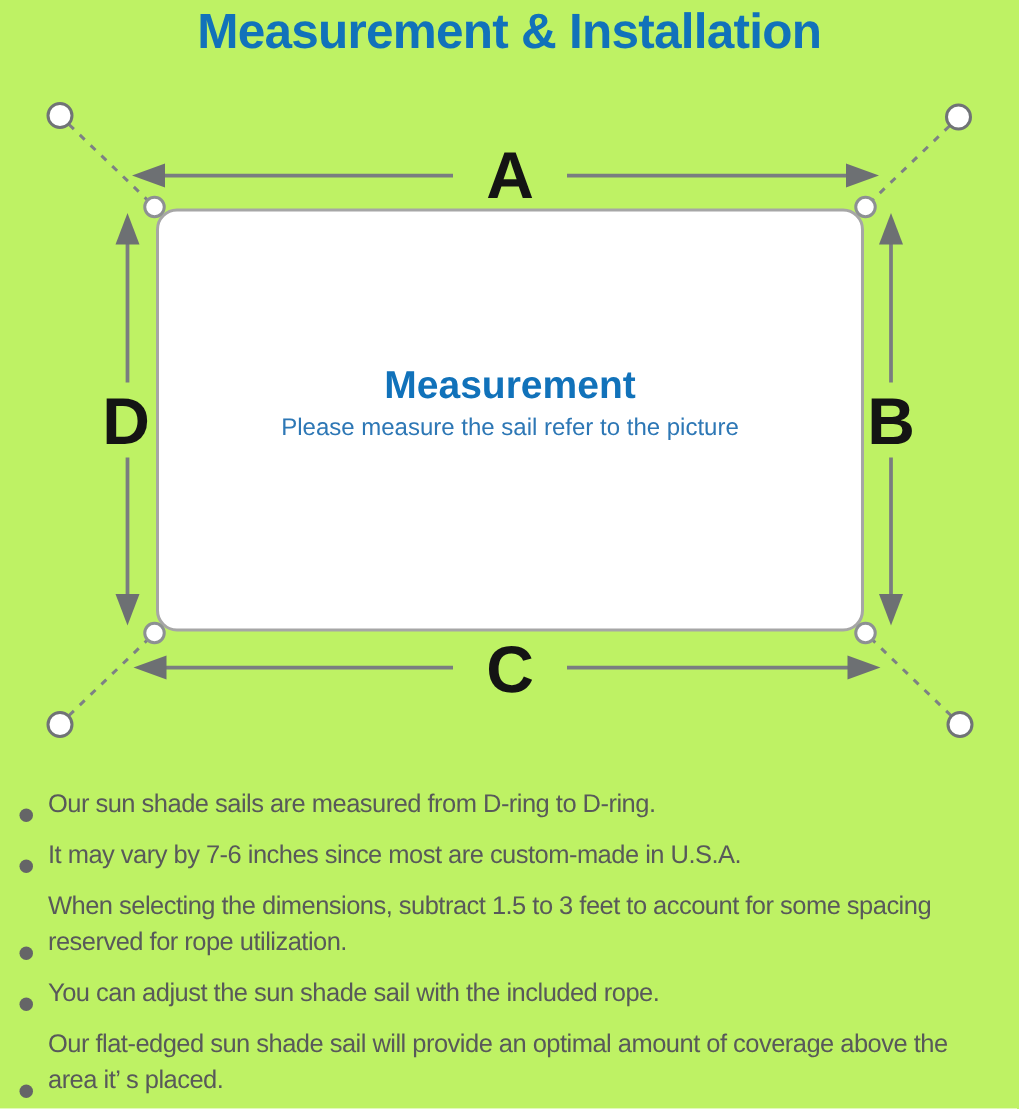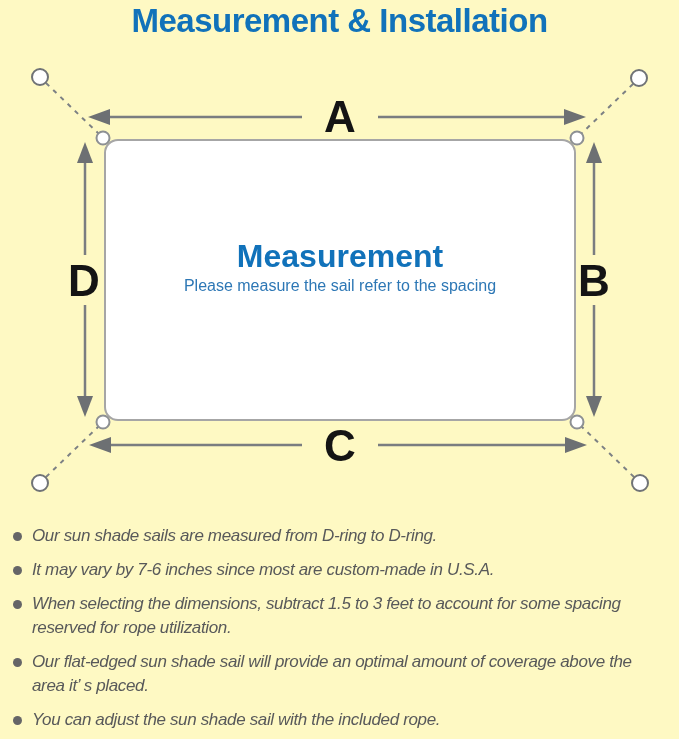--- a/index.html
+++ b/index.html
@@ -1,20 +1,20 @@
 <!DOCTYPE html>
 <html style="--title-blue: #1172ba; --subtitle-blue: #2d77b5; --label-black: #141414; --line-gray: #7a7d80; --arrowhead-gray: #6d7073; --outline-gray: #a6a6a6; --ring-gray: #707376; --note-text-gray: #58595a; --bullet-gray: #656567;"><head>
 <meta charset="utf-8">
 <style>
   html, body { margin: 0; padding: 0; background: #ffffff; }
   .page {
     position: relative;
     width: 679px;
     height: 739px;
-    background: #fef9c3;
+    background: #bef264;
     font-family: "Liberation Sans", sans-serif;
     overflow: hidden;
   }
   .page-title {
     position: absolute;
     top: 0; left: 0;
     width: 100%;
     margin: 0;
     text-align: center;
     font-size: 33px;
@@ -41,43 +41,42 @@
     font-weight: bold;
     fill: var(--label-black, #141414);
   }
   .center-text {
     position: absolute;
     top: 240px; left: 105px;
     width: 470px;
     text-align: center;
   }
   .center-title {
-    font-size: 32px;
+    font-size: 26px;
     font-weight: bold;
     line-height: 32px;
     color: var(--title-blue, #1172ba);
   }
   .center-subtitle {
     margin-top: 4px;
     font-size: 16px;
     line-height: 20px;
     color: var(--subtitle-blue, #2d77b5);
   }
   .notes {
     position: absolute;
     top: 524px; left: 13px;
     width: 653px;
     margin: 0; padding: 0;
     list-style: none;
   }
   .notes li {
     display: flex;
-    align-items: flex-start;
+    align-items: flex-end;
     margin-bottom: 10px;
-    font-style: italic;
   }
   .bullet-dot {
     flex: 0 0 9px;
     width: 9px; height: 9px;
     margin-top: 8px;
     margin-right: 10px;
     border-radius: 50%;
     background: var(--bullet-gray, #656567);
   }
   .note-text {
@@ -143,39 +142,39 @@
         <line class="arrow-line" x1="594" y1="247" x2="594" y2="341"></line>
         <polygon class="arrow-head" points="594,84 586,105 602,105"></polygon>
         <polygon class="arrow-head" points="594,359 586,338 602,338"></polygon>
         <text class="dim-label" x="594" y="238" text-anchor="middle">B</text>
       </g>
     </svg>
   </div>
 
   <div class="center-text">
     <div class="center-title">Measurement</div>
-    <div class="center-subtitle">Please measure the sail refer to the spacing</div>
+    <div class="center-subtitle">Please measure the sail refer to the picture</div>
   </div>
 
   <ul class="notes">
     <li>
       <span class="bullet-dot"></span>
       <span class="note-text">Our sun shade sails are measured from D-ring to D-ring.</span>
     </li>
     <li>
       <span class="bullet-dot"></span>
       <span class="note-text">It may vary by 7-6 inches since most are custom-made in U.S.A.</span>
     </li>
     <li>
       <span class="bullet-dot"></span>
       <span class="note-text">When selecting the dimensions, subtract 1.5 to 3 feet to account for some spacing reserved for rope utilization.</span>
     </li>
     <li>
       <span class="bullet-dot"></span>
-      <span class="note-text">Our flat-edged sun shade sail will provide an optimal amount of coverage above the area it’ s placed.</span>
+      <span class="note-text">You can adjust the sun shade sail with the included rope.</span>
     </li>
     <li>
       <span class="bullet-dot"></span>
-      <span class="note-text">You can adjust the sun shade sail with the included rope.</span>
+      <span class="note-text">Our flat-edged sun shade sail will provide an optimal amount of coverage above the area it’ s placed.</span>
     </li>
   </ul>
 
 </div>
 
 </body></html>

